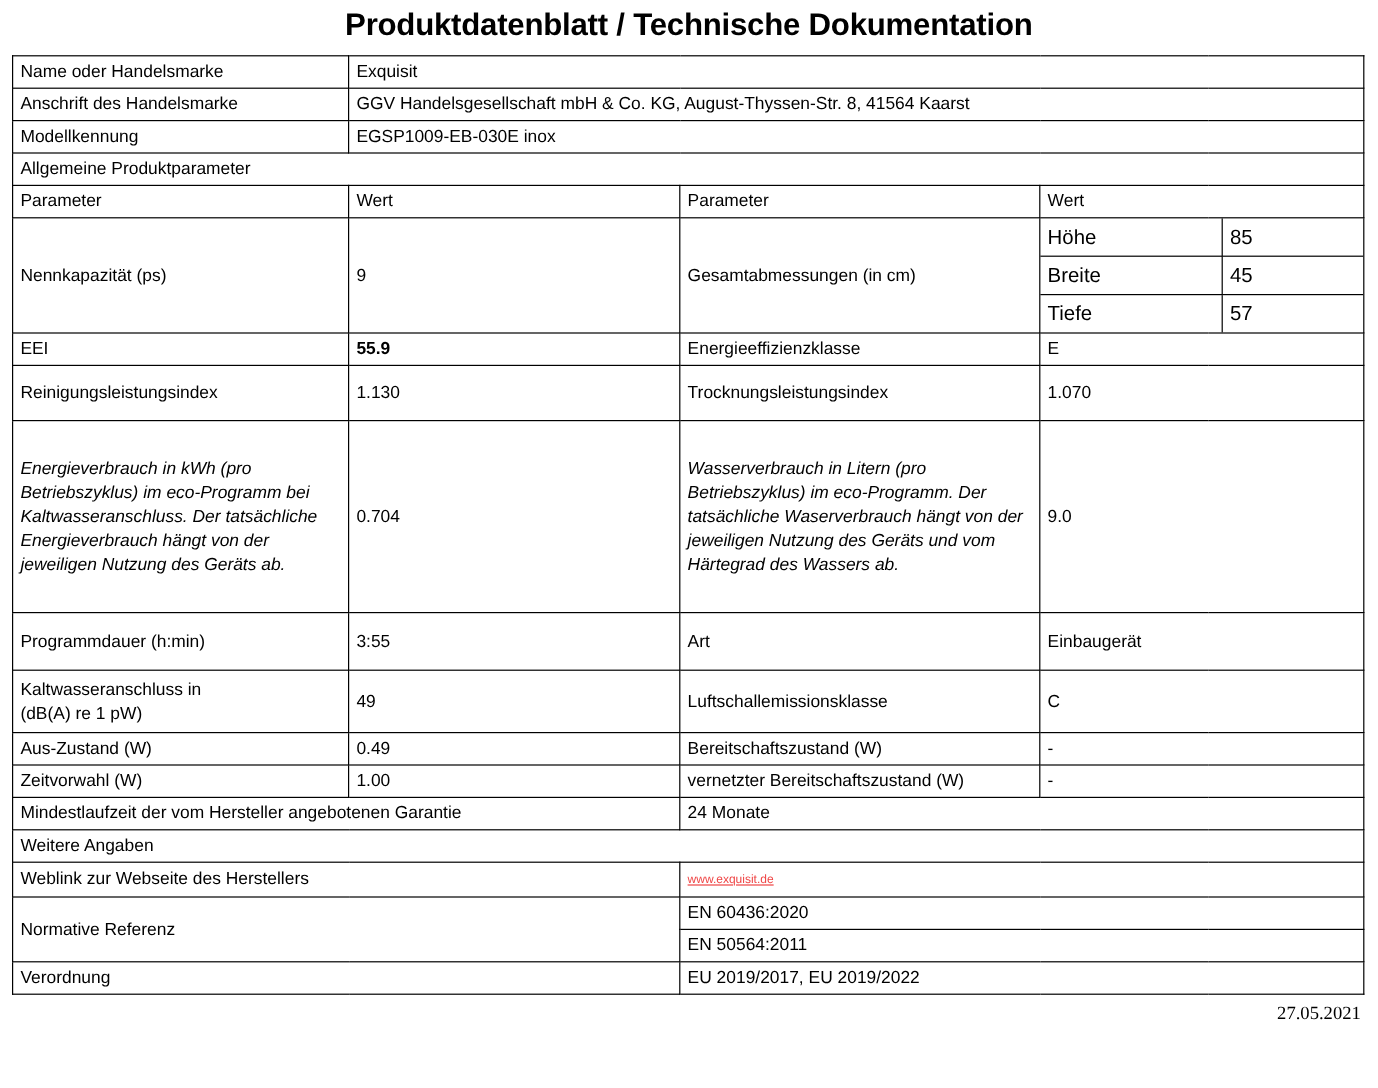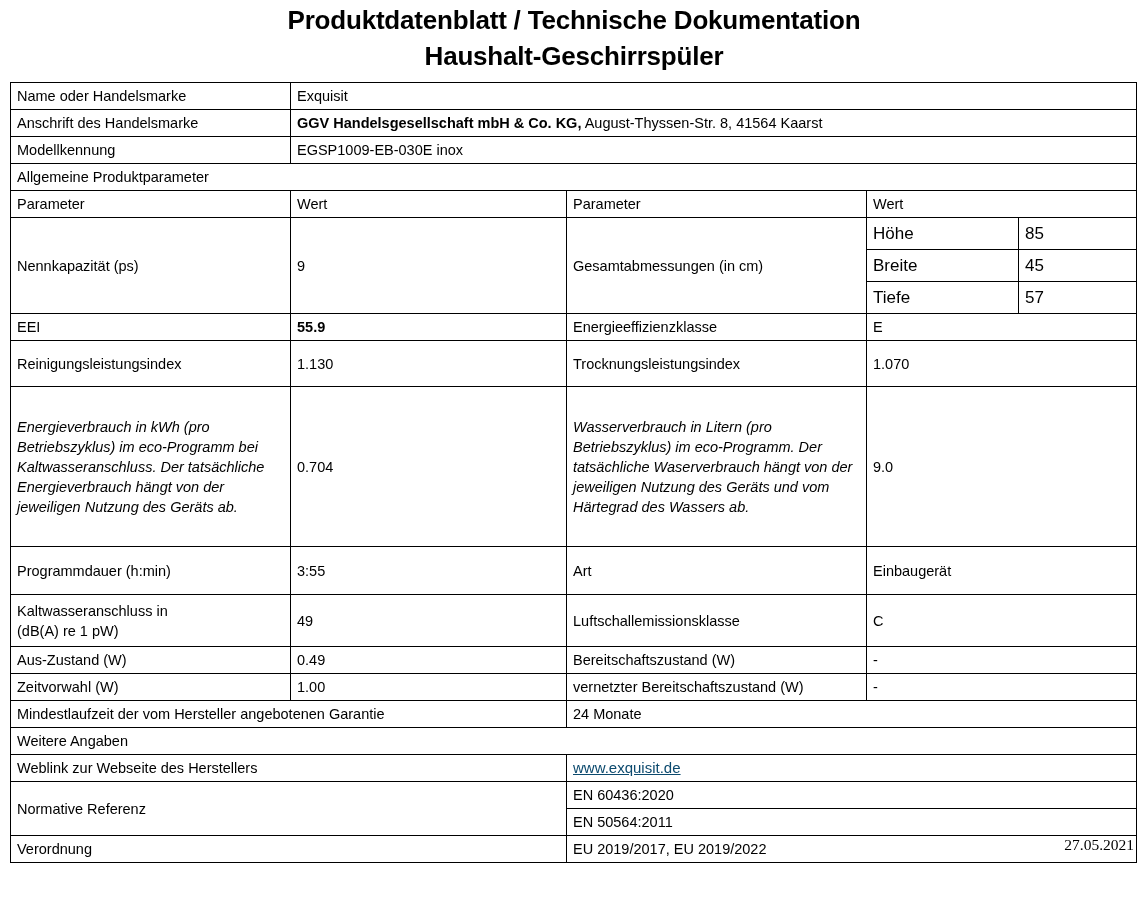--- a/index.html
+++ b/index.html
@@ -55,65 +55,64 @@
   .c1 { width: 280px; }
   .c2 { width: 276px; }
   .c3 { width: 300px; }
   .c4 { width: 140px; }
   .c5 { width: 130px; }
 
   .big { font-size: 17px; line-height: 22px; }
   .bold { font-weight: bold; }
   .lbl  { font-size: 14.5px; }
 
-  .addr-bold { font-weight: bold; }
+  .addr-bold { font-weight: normal; }
 
   
   .dim-cell { padding: 0 !important; }
   .dim {
     width: 100%;
     border-collapse: collapse;
     table-layout: fixed;
   }
   .dim td {
     border: 0;
     border-bottom: 1px solid #000000;
     padding: 3px 5px 3px 6px;
     font-size: 17px;
     line-height: 20px;
     height: 25px;
   }
   .dim tr:last-child td { border-bottom: 0; }
   .dim td.dim-k { width: 140px; border-right: 1px solid #000000; }
 
   .weblink {
-    color: #0c4a6e;
+    color: #ef4444;
     text-decoration: underline;
-    font-size: 15px;
+    font-size: 10px;
   }
 
   .multiline { vertical-align: middle; font-style: italic; }
 
   
   .date {
     position: absolute;
     right: 14px;
     bottom: 12px;
     font-size: 15.5px;
     font-family: Liberation Serif, serif;
   }
 </style>
 </head>
 <body>
 
 <div class="page">
 
   <div class="title-block">
     <div class="title-line">Produktdatenblatt / Technische Dokumentation</div>
-    <div class="title-line">Haushalt-Geschirrspüler</div>
   </div>
 
   <table class="sheet">
     <colgroup>
       <col class="c1">
         <col class="c2">
         <col class="c3">
         <col class="c4">
         <col class="c5">
     </colgroup>

